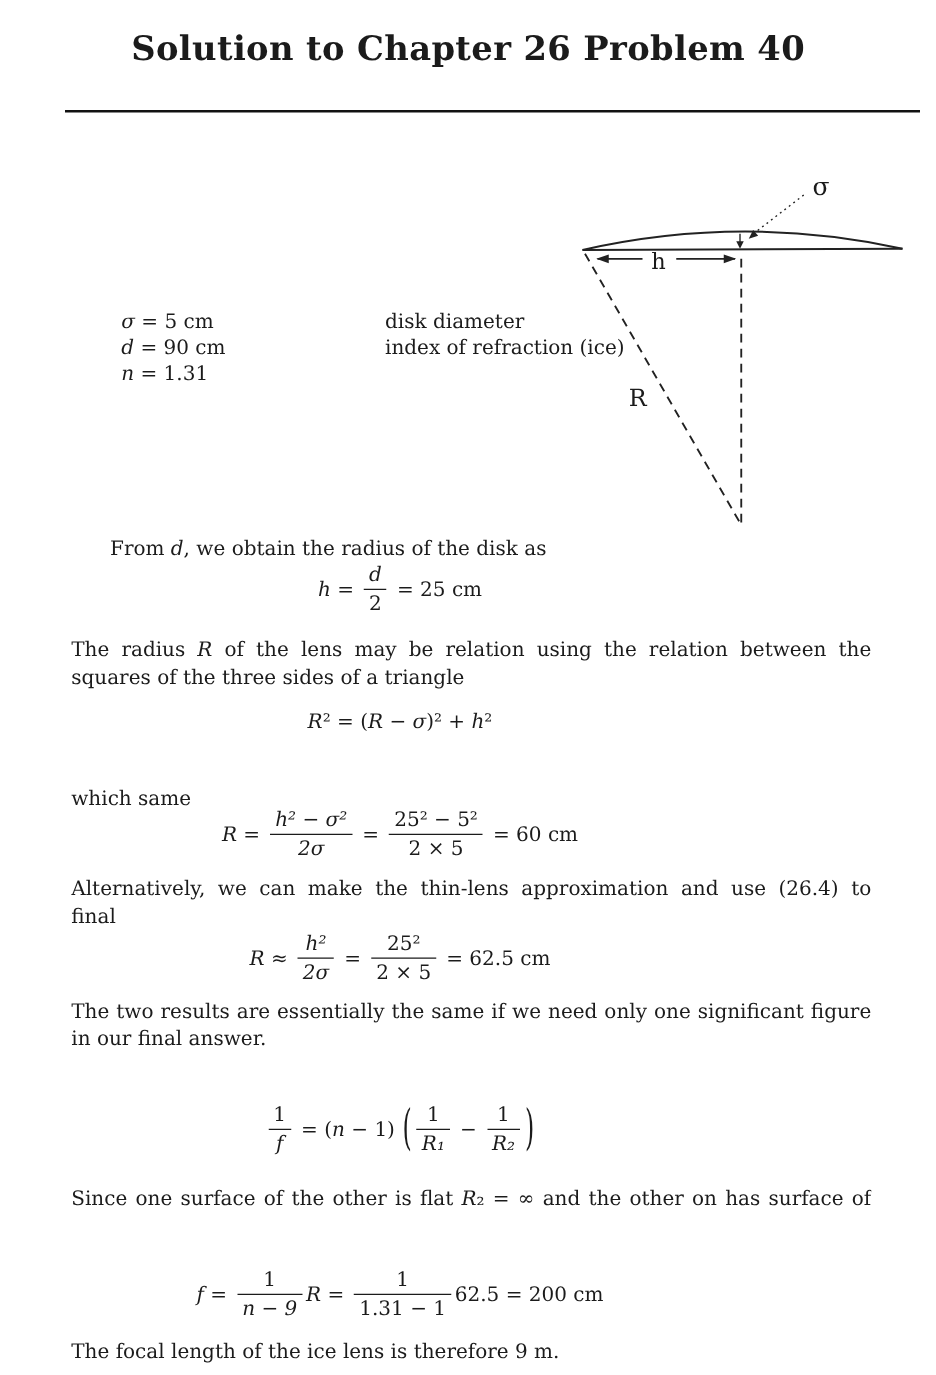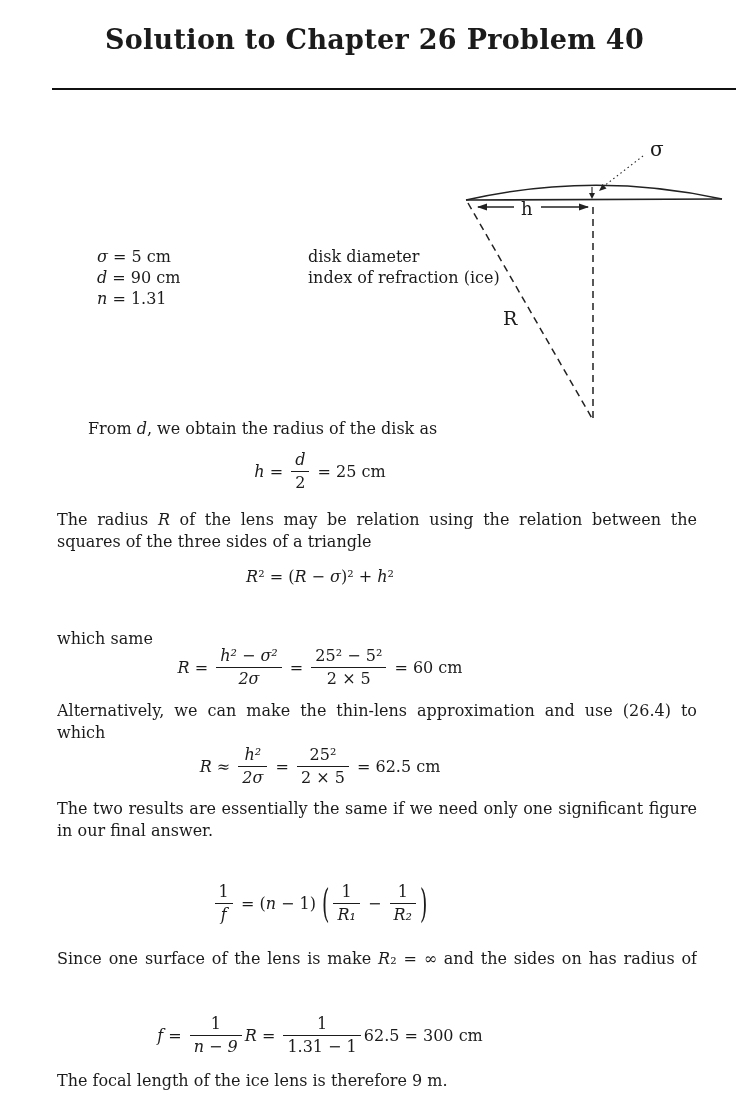--- a/index.html
+++ b/index.html
@@ -70,21 +70,21 @@
   </svg>
 
   <div class="givens">
     <span><span class="mi">σ</span> <span>= 5 cm</span></span>
     <span>disk diameter</span>
     <span><span class="mi">d</span> <span>= 90 cm</span></span>
     <span>index of refraction (ice)</span>
     <span><span class="mi">n</span> <span>= 1.31</span></span>
   </div>
 
-  <div class="para" style="top:418px">
+  <div class="para" style="top:428px">
     <div class="ln indent"><span>From </span><span class="mi">d</span><span>, we obtain the radius of the disk as</span></div>
   </div>
 
   <div class="eq" style="top:452px">
     <span class="mi">h</span><span> = </span><span class="frac">
         <span class="num mi">d</span>
         <span class="den">2</span>
       </span><span> = 25 cm</span>
   </div>
 
@@ -106,21 +106,21 @@
         <span class="num mi">h² − σ²</span>
         <span class="den mi">2σ</span>
       </span><span> = </span><span class="frac">
         <span class="num">25² − 5²</span>
         <span class="den">2 × 5</span>
       </span><span> = 60 cm</span>
   </div>
 
   <div class="para" style="top:700px">
     <div class="jl"><span>Alternatively, we can make the thin-lens approximation and use (26.4) to</span></div>
-    <div class="ln"><span>which</span></div>
+    <div class="ln"><span>final</span></div>
   </div>
 
   <div class="eq" style="top:747px">
     <span class="mi">R</span><span> ≈ </span><span class="frac">
         <span class="num mi">h²</span>
         <span class="den mi">2σ</span>
       </span><span> = </span><span class="frac">
         <span class="num">25²</span>
         <span class="den">2 × 5</span>
       </span><span> = 62.5 cm</span>
@@ -139,30 +139,30 @@
       </span><span> = (</span><span class="mi">n</span><span> − 1) </span><span class="bigp">(</span><span class="frac">
         <span class="num">1</span>
         <span class="den mi">R₁</span>
       </span><span> − </span><span class="frac">
         <span class="num">1</span>
         <span class="den mi">R₂</span>
       </span><span class="bigp">)</span>
   </div>
 
   <div class="para" style="top:948px">
-    <div class="jl"><span>Since one surface of the lens is make </span><span class="mi">R</span><span>₂ = ∞ and the sides on has radius of</span></div>
+    <div class="jl"><span>Since one surface of the other is flat </span><span class="mi">R</span><span>₂ = ∞ and the other on has surface of</span></div>
   </div>
 
   <div class="eq" style="top:1016px">
     <span class="mi">f</span><span> = </span><span class="frac">
         <span class="num">1</span>
         <span class="den mi">n − 9</span>
       </span><span class="mi">R</span><span> = </span><span class="frac">
         <span class="num">1</span>
         <span class="den">1.31 − 1</span>
-      </span><span>62.5 = 300 cm</span>
+      </span><span>62.5 = 200 cm</span>
   </div>
 
   <div class="para" style="top:1070px">
     <div class="ln"><span>The focal length of the ice lens is therefore 9 m.</span></div>
   </div>
 
 </div>
 
 </body></html>

